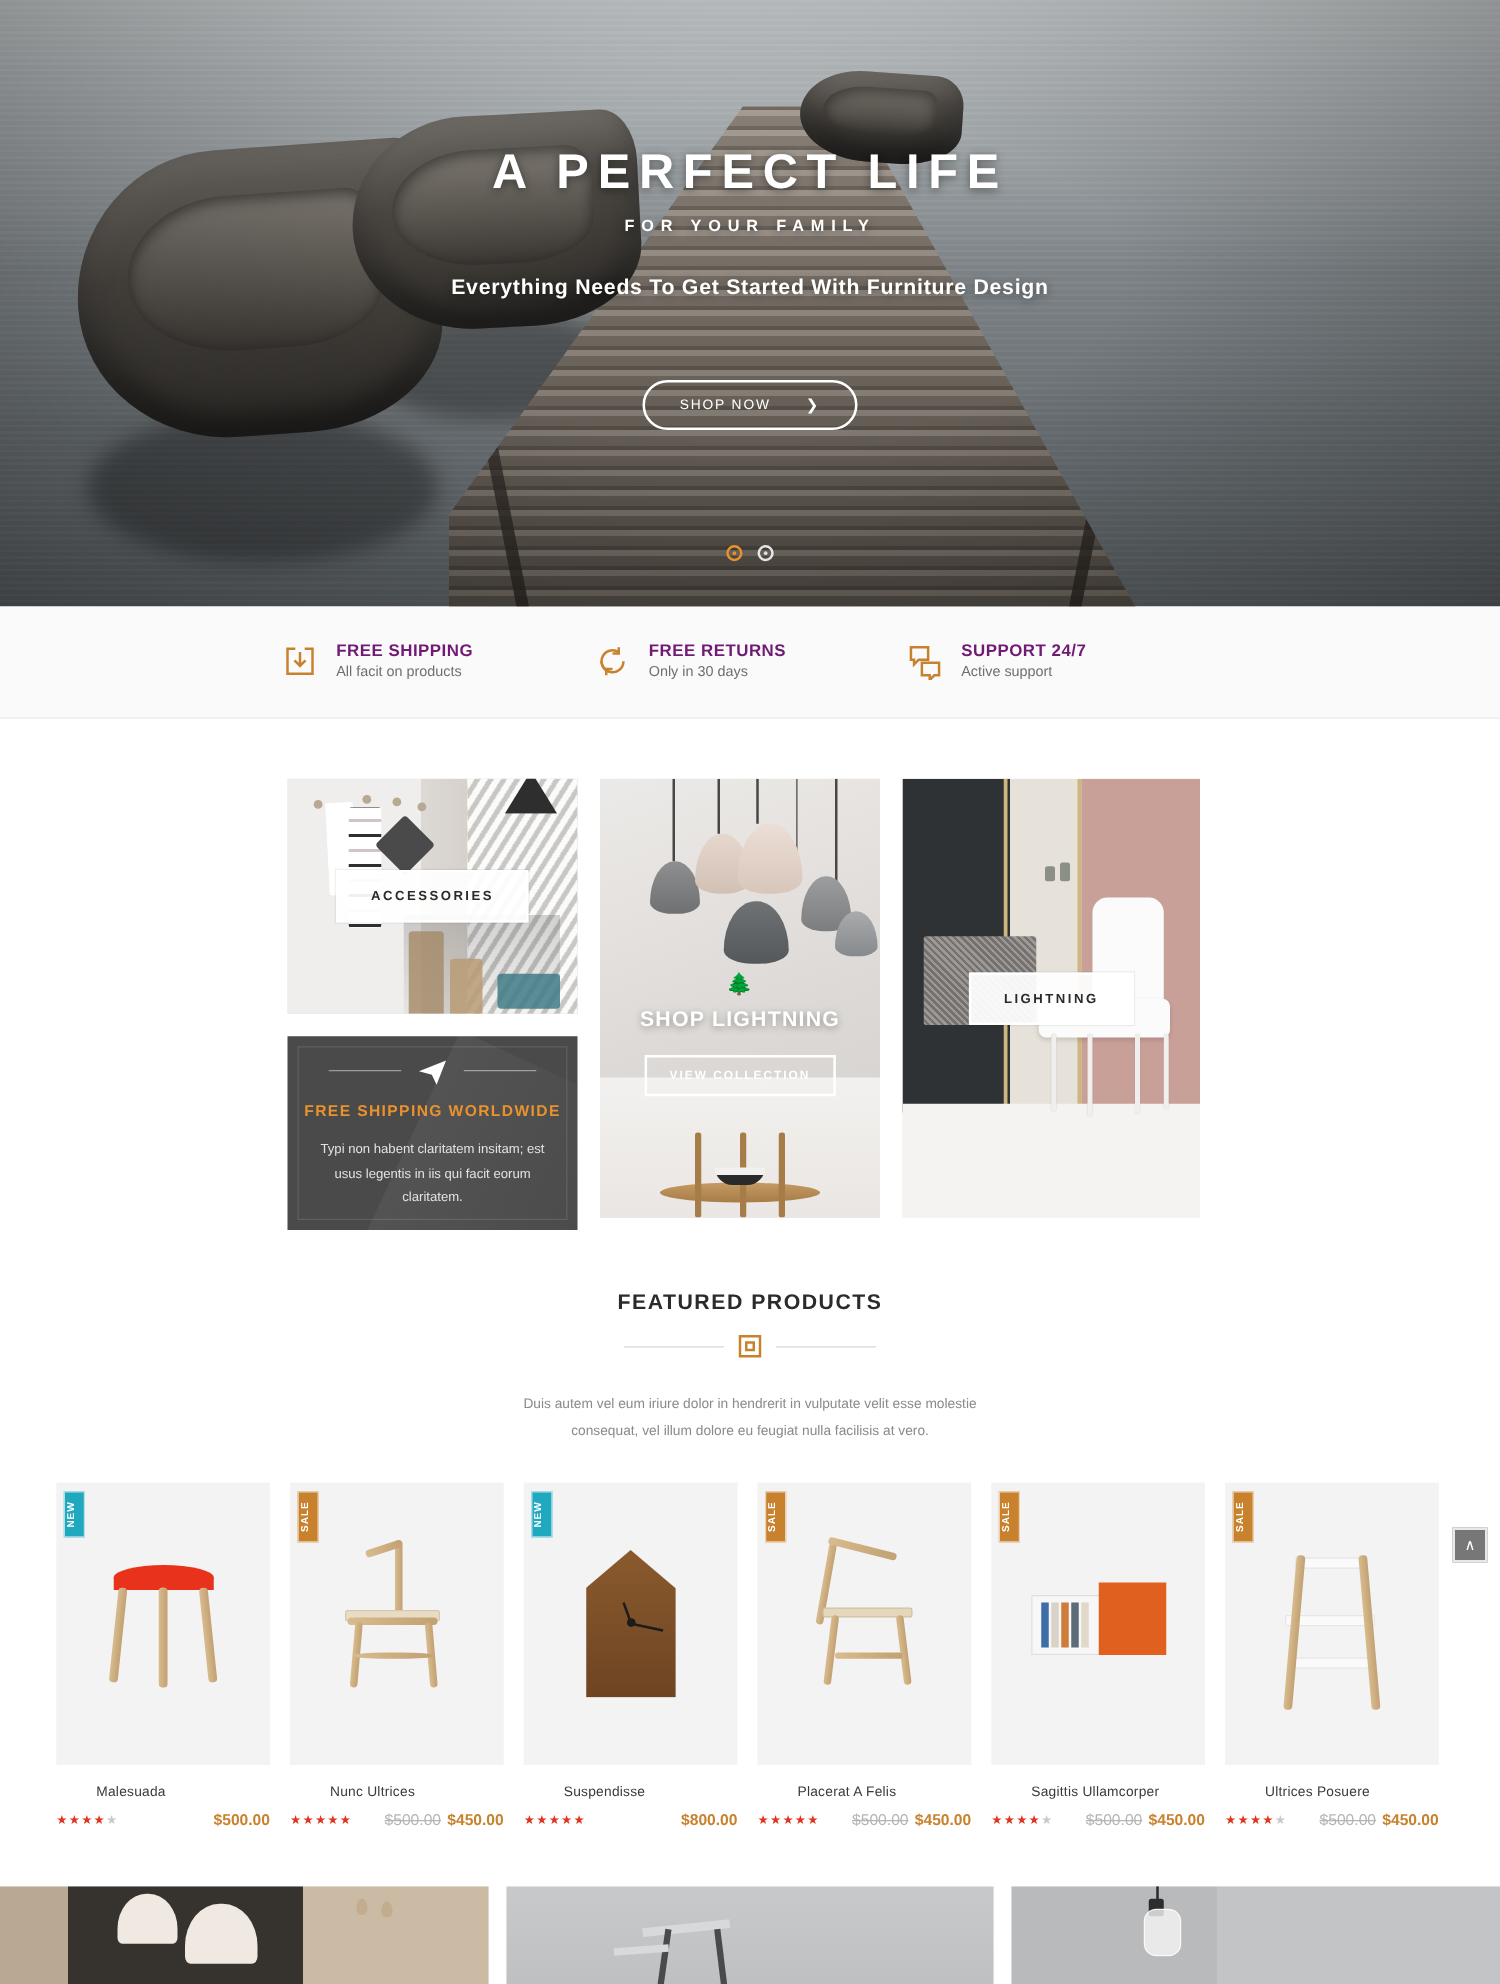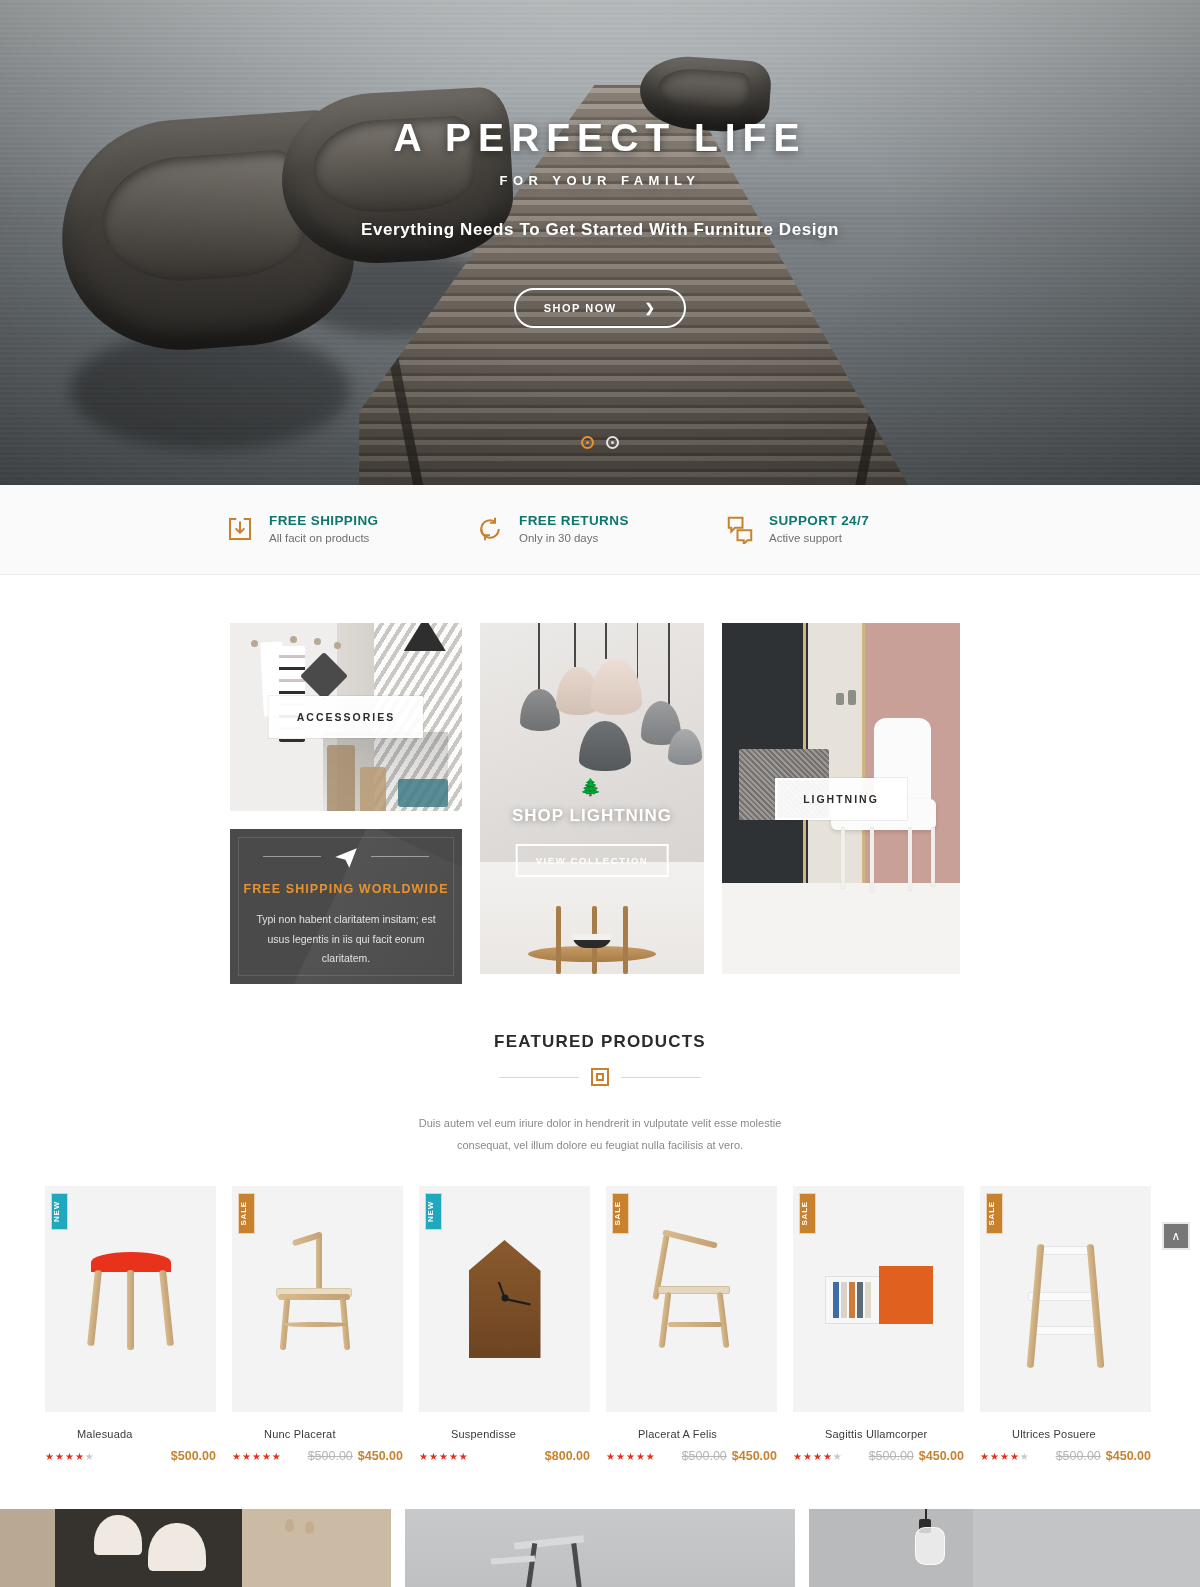--- a/index.html
+++ b/index.html
@@ -92,25 +92,25 @@
   .hero-title {
     font-size: 39px; font-weight: bold; letter-spacing: 7px; line-height: 1;
   }
   .hero-sub {
     font-size: 13px; font-weight: bold; letter-spacing: 5.5px; margin-top: 16px;
   }
   .hero-desc {
     font-size: 17px; font-weight: bold; letter-spacing: .6px; margin-top: 32px;
   }
   .shop-now {
-    margin-top: 48px;
+    margin-top: 64px;
     display: inline-flex; align-items: center; gap: 28px;
     border: 2px solid #fff; border-radius: 22px;
     padding: 11px 28px;
-    font-size: 11px; font-weight: bold; letter-spacing: 1.5px;
+    font-size: 11px; font-weight: normal; letter-spacing: 1.5px;
     color: #fff; background: transparent; cursor: pointer;
   }
   .shop-now .arrow { font-size: 12px; }
   .slider-dots {
     position: absolute; left: 50%; bottom: 36px; transform: translateX(-50%);
     display: flex; gap: 12px;
   }
   .dot {
     width: 13px; height: 13px; border-radius: 50%;
     border: 2px solid rgba(255,255,255,.85);
@@ -128,21 +128,21 @@
     background: #fafafa;
     border-bottom: 1px solid #ececec;
     display: flex; justify-content: center; gap: 0;
     padding: 28px 0 30px;
   }
   .service {
     display: flex; align-items: center; gap: 14px;
     width: 250px;
   }
   .svc-icon { width: 30px; height: 30px; color: #C8822E; flex: none; }
-  .svc-title { font-size: 13.5px; font-weight: bold; letter-spacing: .4px; color: #0f766e; }
+  .svc-title { font-size: 13.5px; font-weight: bold; letter-spacing: .4px; color: #701a75; }
   .svc-sub { font-size: 11.5px; color: #6f6f6f; margin-top: 4px; }
 
   
   .wrap { width: 740px; margin: 0 auto; }
   .cats { display: flex; gap: 18px; padding-top: 48px; }
   .cat-left { width: 232px; display: flex; flex-direction: column; gap: 18px; }
 
   .cat-card { position: relative; overflow: hidden; }
   .cat-accessories { height: 188px; background: #e6e3e0; }
   .acc-bg {
@@ -611,21 +611,21 @@
       <div class="ill">
         <div class="wleg" style="left:58px;top:18px;width:6px;height:60px"></div>
         <div class="wleg" style="left:34px;top:22px;width:30px;height:6px;transform:rotate(-18deg)"></div>
         <div class="hc-seat" style="top:74px;left:18px;width:76px;background:#e8dcc4;border-color:#d6c8ab"></div>
         <div class="wleg" style="left:20px;top:80px;width:72px;height:6px"></div>
         <div class="wleg" style="left:24px;top:84px;width:6px;height:52px;transform:rotate(5deg)"></div>
         <div class="wleg" style="left:84px;top:84px;width:6px;height:52px;transform:rotate(-5deg)"></div>
         <div class="wleg" style="left:26px;top:108px;width:62px;height:5px;border-radius:40%"></div>
       </div>
     </div>
-    <div class="product-name">Nunc Placerat</div>
+    <div class="product-name">Nunc Ultrices</div>
     <div class="product-meta">
       <div class="stars"><span>★★★★★</span><span class="off"></span></div>
       <div class="price"><span class="old">$500.00</span><span>$450.00</span></div>
     </div>
   </article>
 
   <article class="product">
     <div class="product-media">
       <div class="badge new">
           <span>NEW</span>

